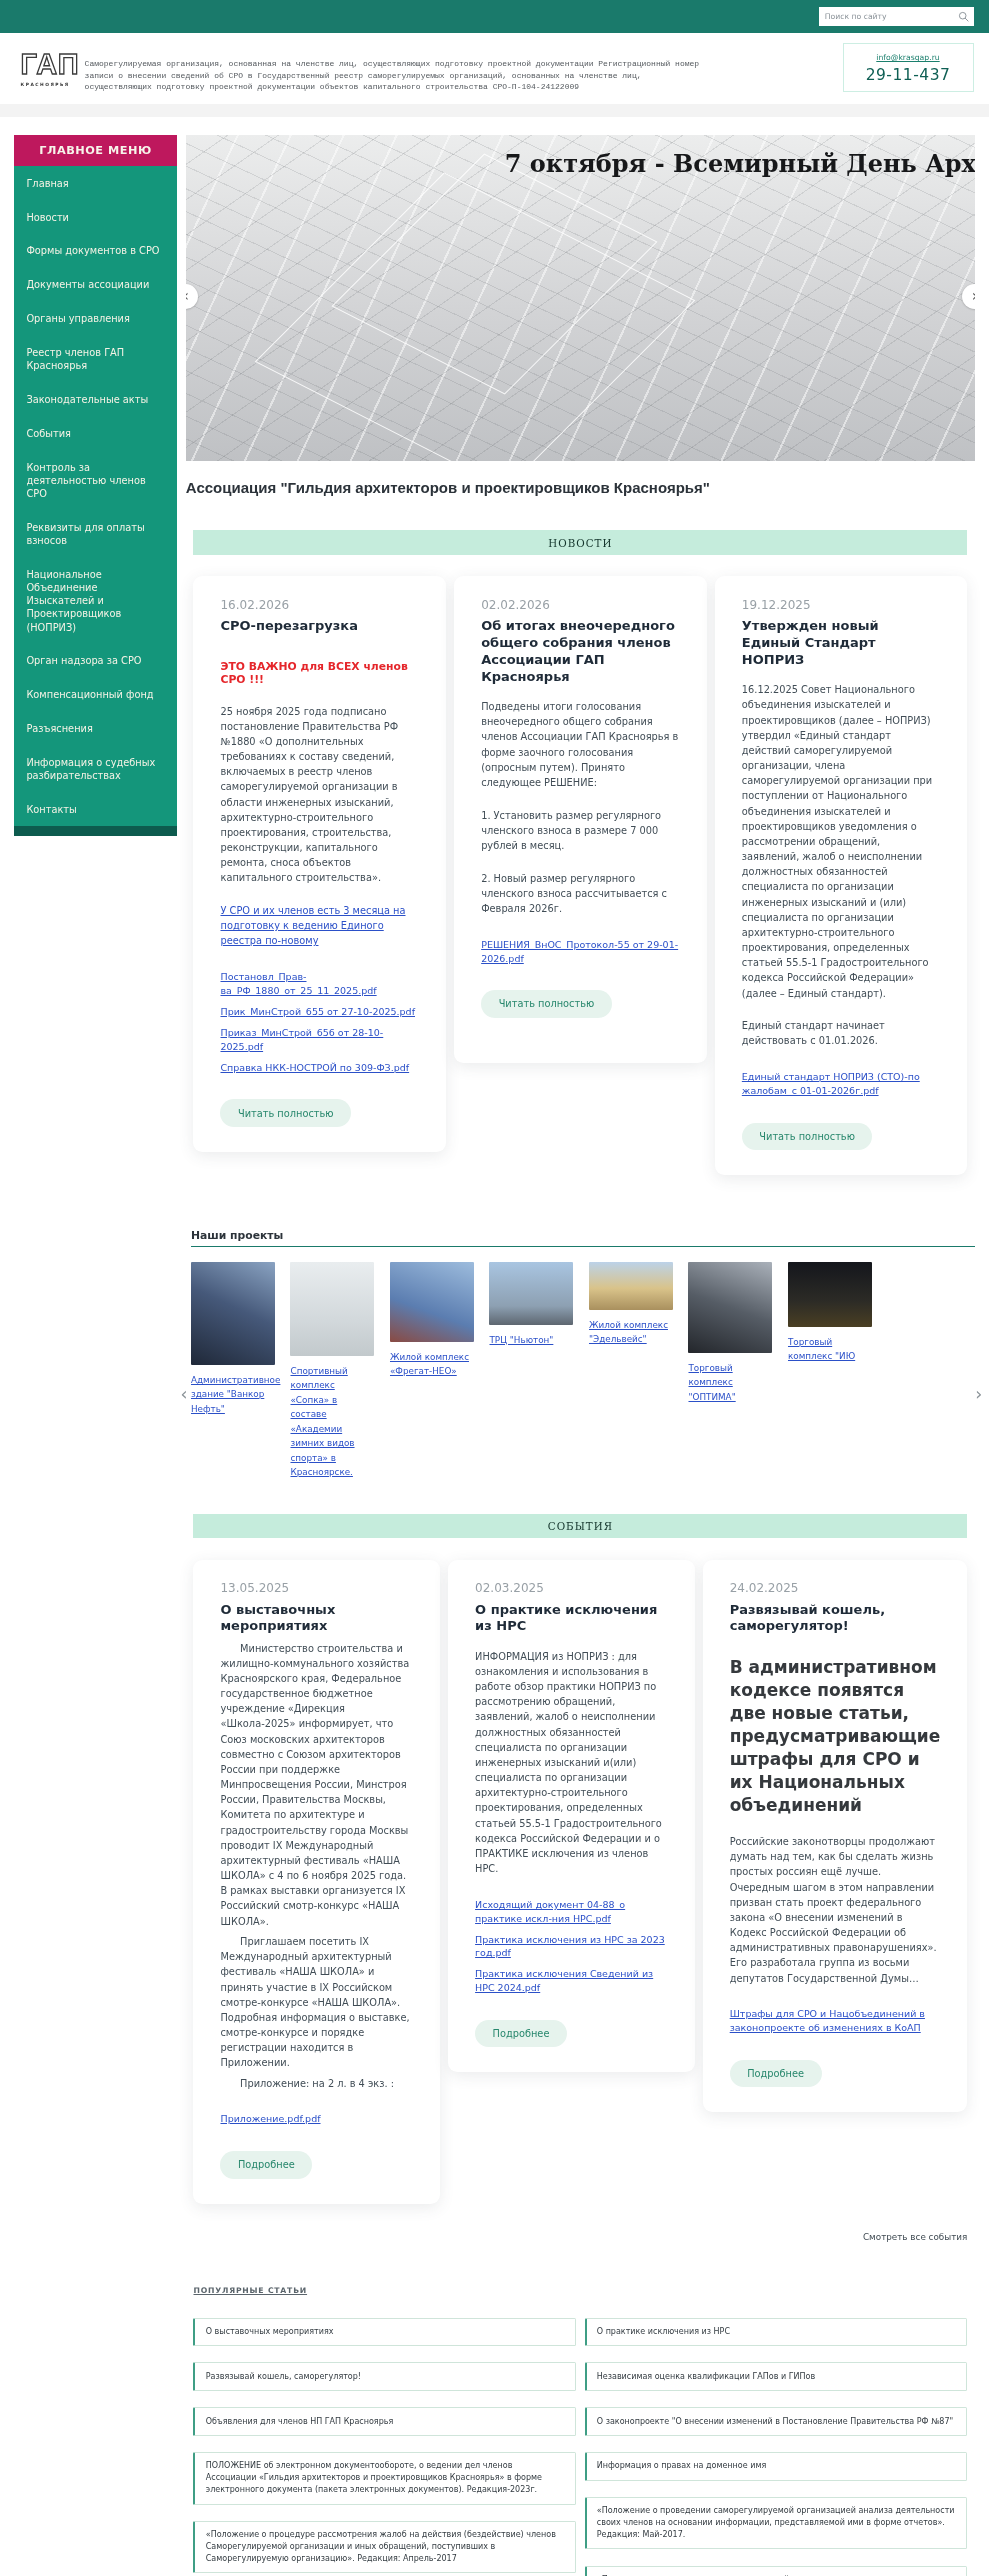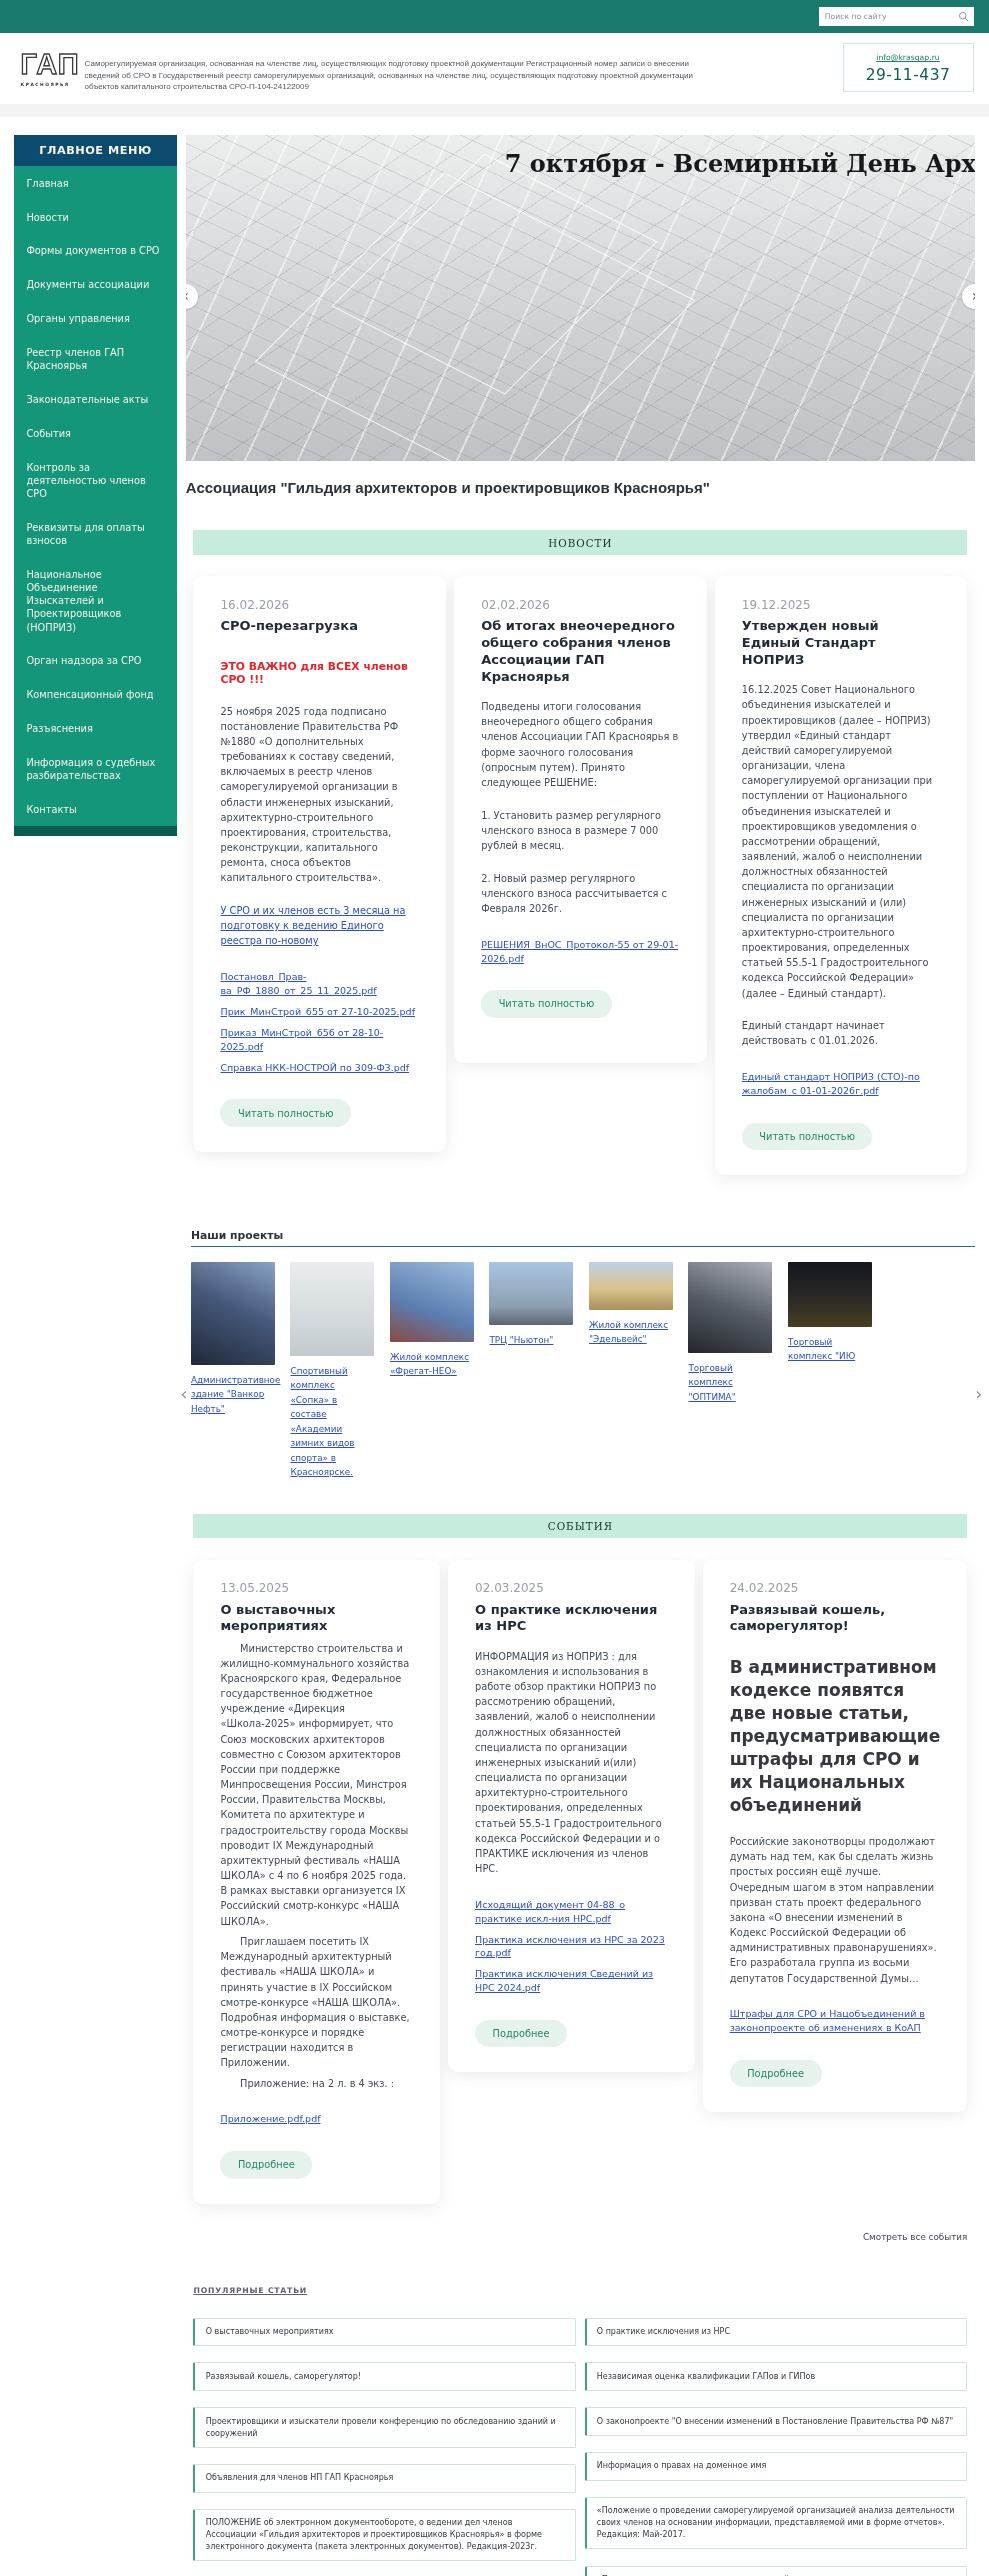--- a/index.html
+++ b/index.html
@@ -13,32 +13,32 @@
   .search-wrap input::placeholder { color:#8a9298; }
   .search-icon { position:absolute; right:4.1px; top:3.6px; width:11.3px; height:11.3px; }
 
   
   .header { background:#fff; height:71px; display:flex; align-items:center; padding:0 15.5px 0 20.6px; position:relative; }
   .logo { width:46px; text-align:center; }
   .logo-main { font-family:"Liberation Sans", sans-serif; font-size:29px; font-weight:bold; letter-spacing:1px; color:transparent; -webkit-text-stroke:1.3px #3a3a3a; line-height:1; }
   .logo-sub { font-size:4.4px; letter-spacing:1.5px; color:#3a3a3a; font-weight:bold; margin-top:2.1px; }
   .header-text { margin-left:18px; width:623px; }
   .header-title { font-family:"Liberation Sans", sans-serif; font-size:15.5px; font-weight:bold; color:#2f3338; letter-spacing:0.1px; }
-  .header-sub { margin-top:14px; font-family:Liberation Sans, sans-serif; font-size:8px; color:#555a5f; line-height:1.45; }
+  .header-sub { margin-top:14px; font-family:Liberation Mono, monospace; font-size:8px; color:#555a5f; line-height:1.45; }
   .contact-card { position:absolute; right:15.5px; top:10px; width:131px; border:1px solid #cdeee3; padding:8.2px 5.2px 7.2px; text-align:center; background:#fff; }
   .contact-email { color:#1b7f6d; font-size:7.7px; text-decoration:underline; display:inline-block; }
   .contact-phone { margin-top:4.1px; font-size:15.5px; color:#0f5f54; letter-spacing:0.5px; }
 
   .gray-strip { height:13.4px; background:#f3f3f3; }
   .pre-content-space { height:17.5px; }
 
   
   .layout { display:flex; align-items:flex-start; }
   .sidebar { width:163px; margin-left:14px; flex:none; background:#14967b; }
-  .sidebar-head { background:#0c4a6e; color:#f7f4ea; text-align:center; font-weight:bold; font-size:11.3px; letter-spacing:0.5px; padding:9.3px 0; }
+  .sidebar-head { background:#be185d; color:#f7f4ea; text-align:center; font-weight:bold; font-size:11.3px; letter-spacing:0.5px; padding:9.3px 0; }
   .side-item { color:#f6f3e6; font-size:9.8px; line-height:1.35; padding:10.3px 12.4px; cursor:pointer; }
   .sidebar-foot { height:9.3px; background:#0d5b4e; }
 
   .main { flex:1; margin:0 14px 0 8.8px; width:788px; }
 
   
   .banner { position:relative; height:326px; overflow:hidden;
     background:
       repeating-linear-gradient(25deg, rgba(92,97,102,0) 0 19.6px, rgba(92,97,102,.16) 19.6px 20.6px),
       repeating-linear-gradient(-35deg, rgba(72,77,82,0) 0 28px, rgba(72,77,82,.14) 28px 29px),
@@ -288,21 +288,20 @@
     </div>
 
     <a class="view-all">Смотреть все события</a>
 
     <div class="popular">
       <div class="popular-title">ПОПУЛЯРНЫЕ СТАТЬИ</div>
       <div class="pop-cols">
         <div class="pop-col">
           <div class="pop-item">О выставочных мероприятиях</div>
           <div class="pop-item">Развязывай кошель, саморегулятор!</div>
-          <div class="pop-item">Проектировщики и изыскатели провели конференцию по обследованию зданий и сооружений</div>
           <div class="pop-item">Объявления для членов НП ГАП Красноярья</div>
           <div class="pop-item">ПОЛОЖЕНИЕ об электронном документообороте, о ведении дел членов Ассоциации «Гильдия архитекторов и проектировщиков Красноярья» в форме электронного документа (пакета электронных документов). Редакция-2023г.</div>
           <div class="pop-item">«Положение о процедуре рассмотрения жалоб на действия (бездействие) членов Саморегулируемой организации и иных обращений, поступивших в Саморегулируемую организацию». Редакция: Апрель-2017</div>
 
         </div>
         <div class="pop-col">
           <div class="pop-item">О практике исключения из НРС</div>
           <div class="pop-item">Независимая оценка квалификации ГАПов и ГИПов</div>
           <div class="pop-item">О законопроекте "О внесении изменений в Постановление Правительства РФ №87"</div>
           <div class="pop-item">Информация о правах на доменное имя</div>

